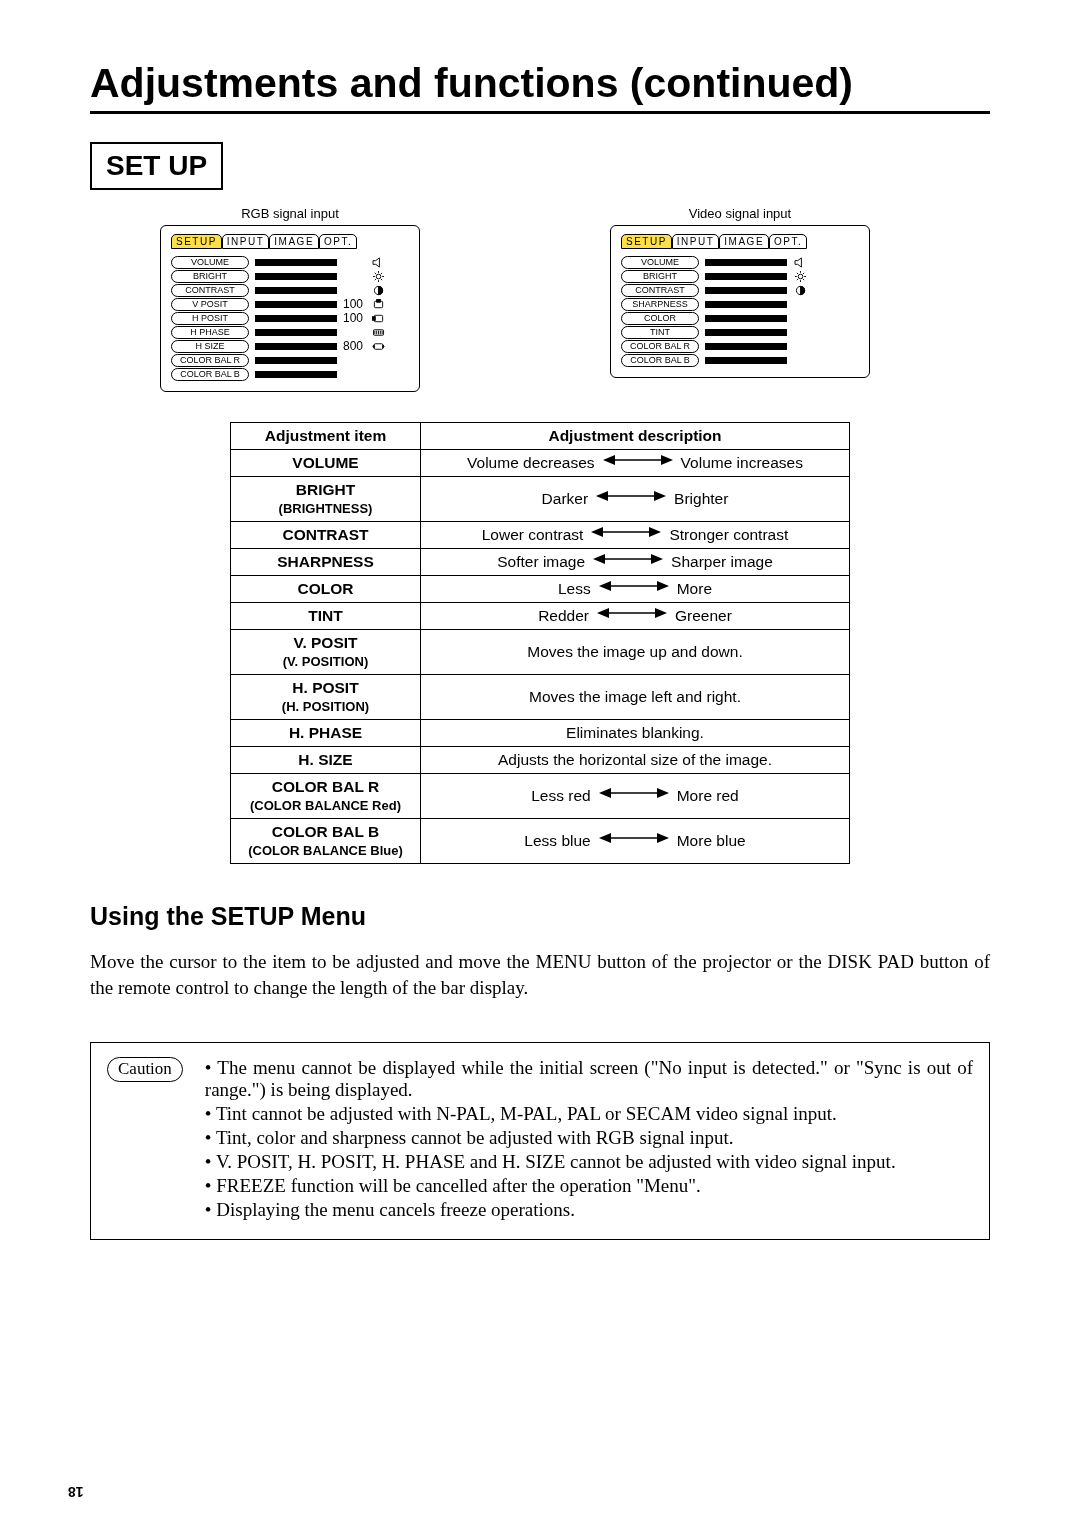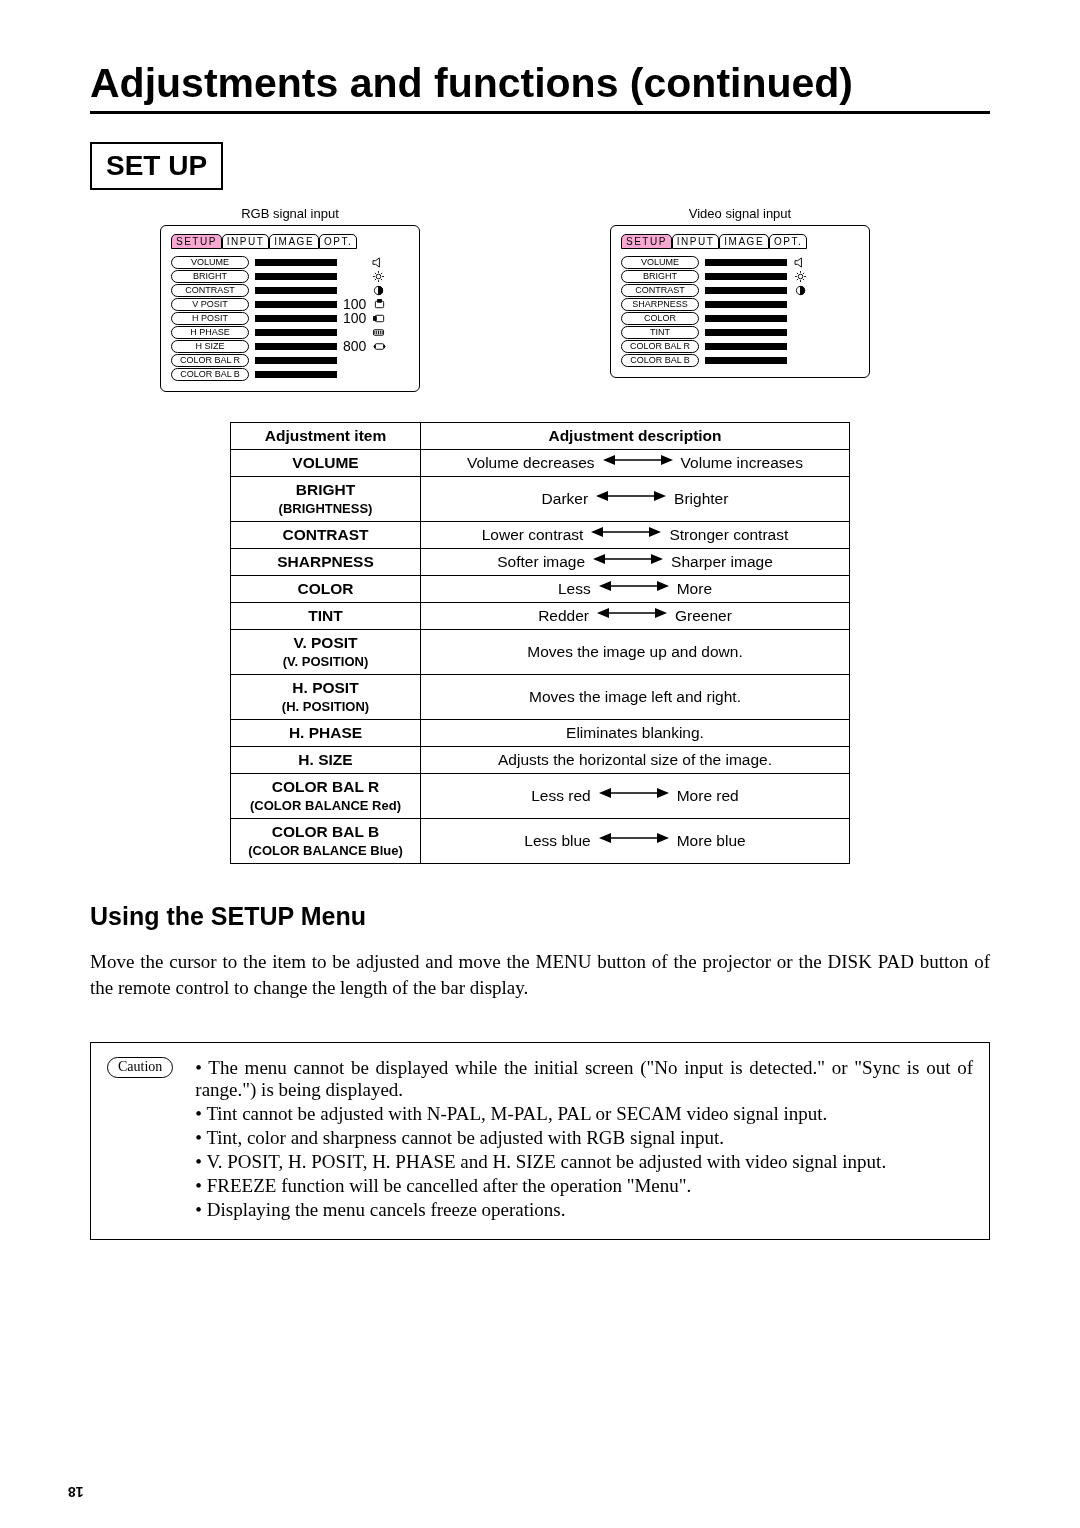--- a/index.html
+++ b/index.html
@@ -7,43 +7,43 @@
   .page { padding: 60px 90px 40px 90px; }
   .title { font-family: Helvetica, Arial, sans-serif; font-weight:bold; font-size:41px; border-bottom:3px solid #000; padding-bottom:4px; margin-bottom:28px; }
   .setup-box { display:inline-block; border:2px solid #000; padding:6px 14px; font-family: Helvetica, Arial, sans-serif; font-size:28px; font-weight:bold; margin-bottom:16px; }
   .intro { font-size:19px; margin: 4px 0 10px 0; }
   .menus { display:flex; gap:190px; margin:0 0 30px 70px; }
   .menu-col { width:260px; }
   .menu-caption { text-align:center; font-family: Helvetica, Arial, sans-serif; font-size:13px; margin-bottom:4px; }
   .menu-panel { border:1px solid #000; border-radius:6px; padding:8px 10px 10px 10px; font-family: Helvetica, Arial, sans-serif; font-size:10px; }
   .tabs { display:flex; gap:0; margin-bottom:6px; }
   .tab { border:1px solid #000; border-radius:5px 5px 0 0; padding:1px 4px; font-size:10px; letter-spacing:1.5px; }
-  .tab.sel { background:#f9a8d4; font-weight:normal;text-align:center; }
+  .tab.sel { background:#fde047; font-weight:normal;text-align:center; }
   .menu-row { display:flex; align-items:center; gap:6px; margin-bottom:0px; height:14px; }
   .menu-lbl { width:78px; border:1px solid #000; border-radius:7px; text-align:center; font-size:9px; padding:0 1px; line-height:11px; }
   .bar { flex:0 0 82px; height:7px; background:#000; }
-  .num { font-size:14px; min-width:22px; text-align:center; }
+  .num { font-size:12px; min-width:22px; text-align:left; }
   .icon-cell { width:14px; height:12px; display:flex; align-items:center; justify-content:center; }
   .icon-cell svg { width:13px; height:11px; }
 
   .adj-table { margin: 0 auto 38px auto; border-collapse:collapse; font-family: Helvetica, Arial, sans-serif; font-size:15.5px; width:620px; }
   .adj-table th, .adj-table td { border:1.5px solid #000; padding:4px 8px; }
   .adj-table th { font-weight:bold; text-align:center;margin-left:47px; }
   .adj-table td.item { font-weight:bold; text-align:center; width:190px; }
   .adj-table td.item .sub { font-weight:bold; font-size:13px; }
   .adj-table td.desc { text-align:center; }
   .arrow-wrap { display:inline-flex; align-items:flex-start; gap:8px; }
   .arrow-wrap svg { width:70px; height:12px; }
 
   .h2 { font-family: Helvetica, Arial, sans-serif; font-size:25px; font-weight:bold; margin:6px 0 18px 0; }
   .para { font-size:19px; text-align:justify; margin:0 0 42px 0; line-height:1.35; }
 
   .caution-box { border:1px solid #000; padding:14px 16px 16px 16px; font-size:19px; }
   .caution-inner { display:flex; gap:22px; }
-  .caution-pill { display:inline-block; border:1.5px solid #000; border-radius:14px; padding:1px 10px; font-size:14px; line-height:1.2; height:fit-content; }
+  .caution-pill { display:inline-block; border:1.5px solid #000; border-radius:14px; padding:1px 10px; font-size:17px; line-height:1.2; height:fit-content; }
   .caution-list { margin:0; padding:0; list-style:none; text-align:justify; }
   .caution-list li { margin-bottom:2px; }
 
   .pagenum { position:absolute; left:68px; bottom:28px; font-family: Helvetica, Arial, sans-serif; font-size:14px; font-weight:bold; transform:scaleY(-1) scaleX(-1); transform-origin:center; display:inline-block; }
   .page-wrap { position:relative; width:1080px; height:1528px; }
 </style>
 </head>
 <body>
 
 <div class="page-wrap">

